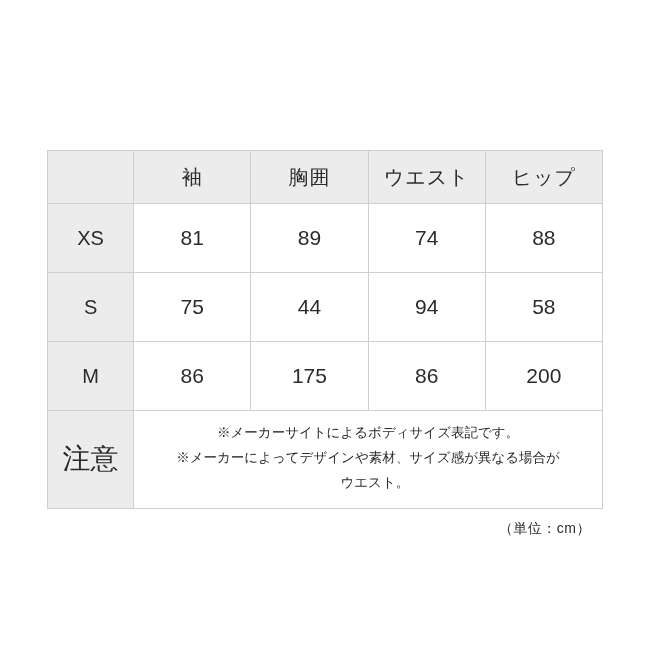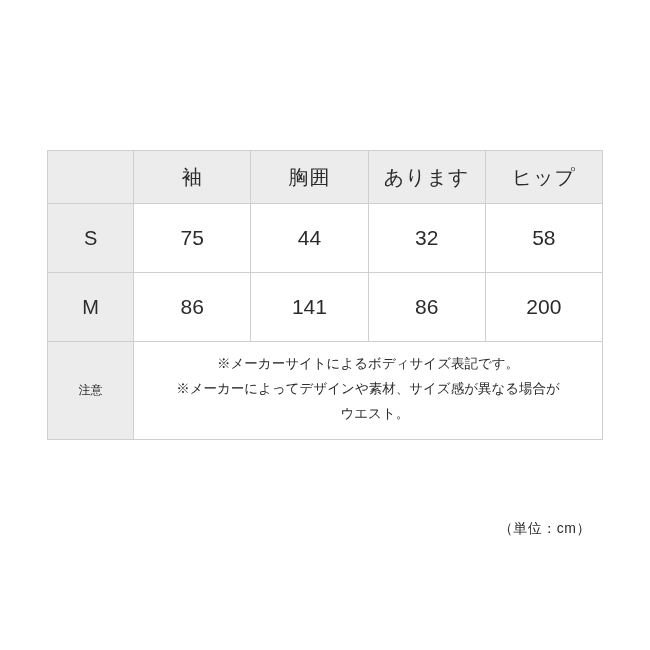--- a/index.html
+++ b/index.html
@@ -61,21 +61,21 @@
     font-size: 20px;
     color: #2b2b2b;
   }
   .data-cell {
     height: 68px;
     font-size: 21px;
     color: #2b2b2b;
   }
   .note-label {
     background: #ececec !important;
-    font-size: 12px;
+    font-size: 28px;
     color: #2b2b2b;
     height: 96px;
   }
   .note-cell {
     text-align: center;
     vertical-align: middle;
     padding: 10px 12px 12px 12px !important;
     font-size: 13.5px;
     line-height: 1.85;
     color: #2b2b2b;
@@ -104,37 +104,44 @@
         <col class="c-data">
         <col class="c-data">
         <col class="c-data">
         <col class="c-data">
       </colgroup>
       <tbody>
         <tr>
           <td class="corner-cell"></td>
           <td class="head-cell">袖</td>
           <td class="head-cell">胸囲</td>
-          <td class="head-cell">あります</td>
+          <td class="head-cell">ウエスト</td>
           <td class="head-cell">ヒップ</td>
         </tr>
 
+        <tr>
+          <td class="row-label">XS</td>
+          <td class="data-cell">81</td>
+          <td class="data-cell">89</td>
+          <td class="data-cell">74</td>
+          <td class="data-cell">88</td>
+        </tr>
 
         <tr>
           <td class="row-label">S</td>
           <td class="data-cell">75</td>
           <td class="data-cell">44</td>
-          <td class="data-cell">32</td>
+          <td class="data-cell">94</td>
           <td class="data-cell">58</td>
         </tr>
 
         <tr>
           <td class="row-label">M</td>
           <td class="data-cell">86</td>
-          <td class="data-cell">141</td>
+          <td class="data-cell">175</td>
           <td class="data-cell">86</td>
           <td class="data-cell">200</td>
         </tr>
 
         <tr>
           <td class="note-label">注意</td>
           <td class="note-cell" colspan="4">
             <div class="note-line">※メーカーサイトによるボディサイズ表記です。</div>
             <div class="note-line">※メーカーによってデザインや素材、サイズ感が異なる場合が</div>
             <div class="note-line">　ウエスト。</div>

